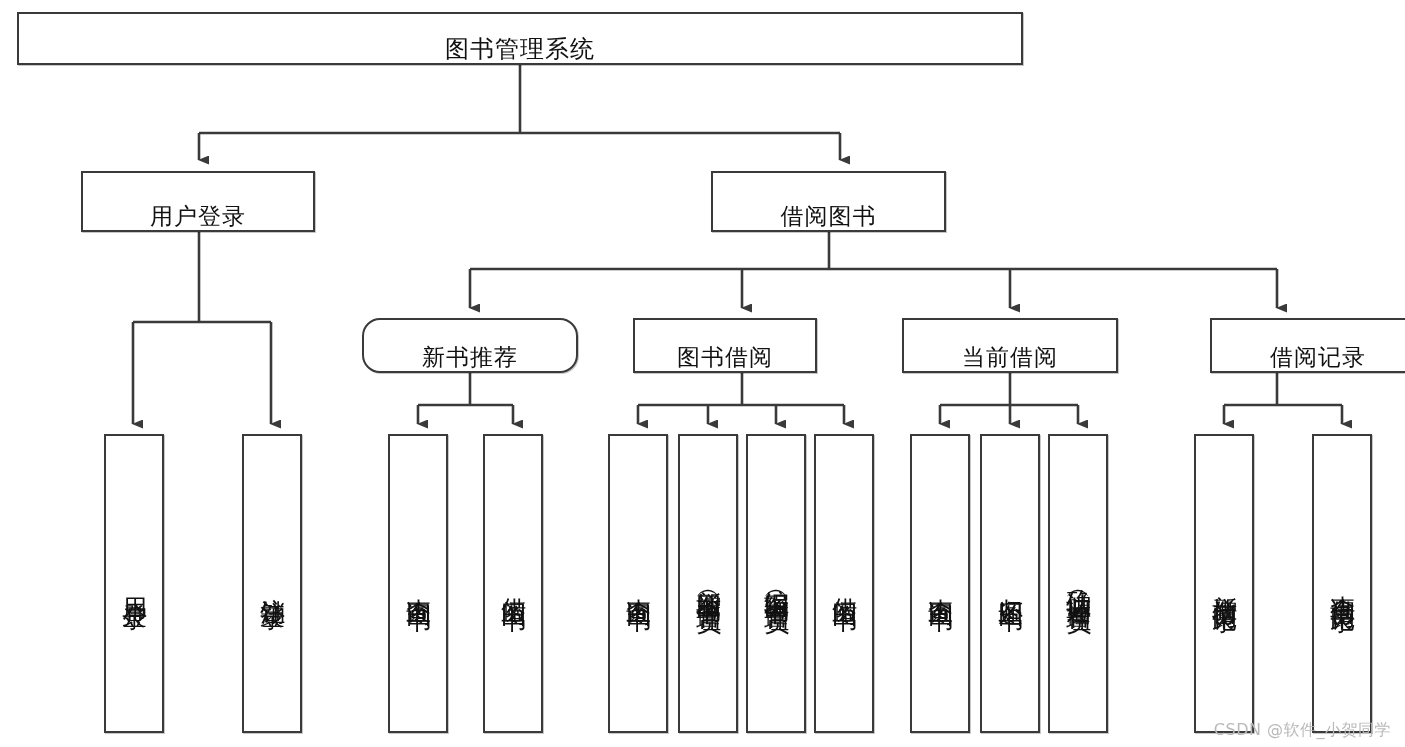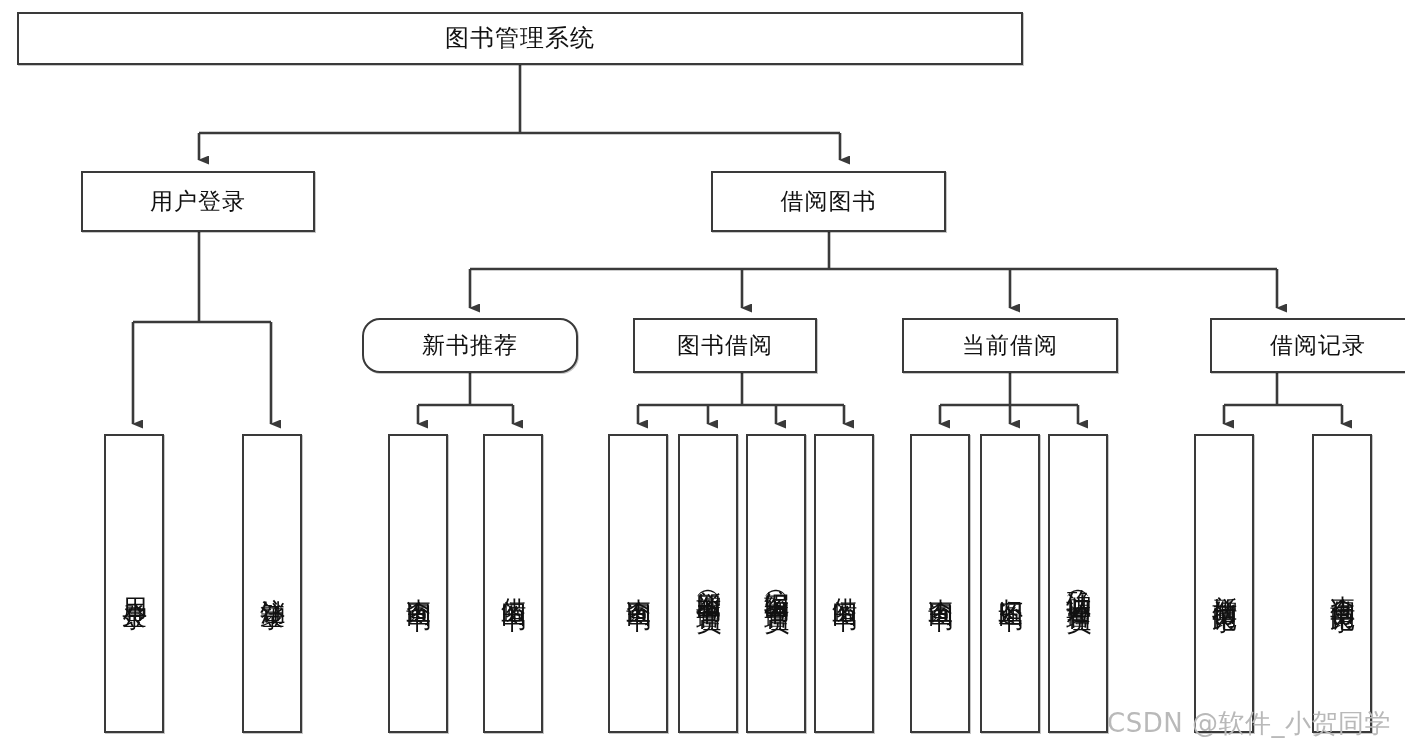--- a/index.html
+++ b/index.html
@@ -25,21 +25,21 @@
     width: 1405px;
     height: 747px;
     pointer-events: none;
   }
   .node {
     position: absolute;
     box-sizing: border-box;
     border: 2.5px solid #3a3a3a;
     background: #ffffff;
     display: flex;
-    align-items: center;
+    align-items: flex-end;
     justify-content: center;
     color: #1a1a1a;
     box-shadow: 1px 1px 0 rgba(0,0,0,0.22);
   }
   .node-label {
     display: block;
     text-align: center;
     line-height: 1.18;
     color: #111111;
   }
@@ -63,21 +63,21 @@
     text-orientation: upright;
     font-size: 25px;
     line-height: 1.05;
     letter-spacing: 3px;
     max-height: 100%;
   }
   #watermark {
     position: absolute;
     right: 14px;
     bottom: 6px;
-    font-size: 26px;
+    font-size: 16px;
     color: #b9b9b9;
     letter-spacing: 0.5px;
     white-space: nowrap;
     user-select: none;
   }
 </style>
 </head>
 <body>
 
 <div id="diagram-root">

